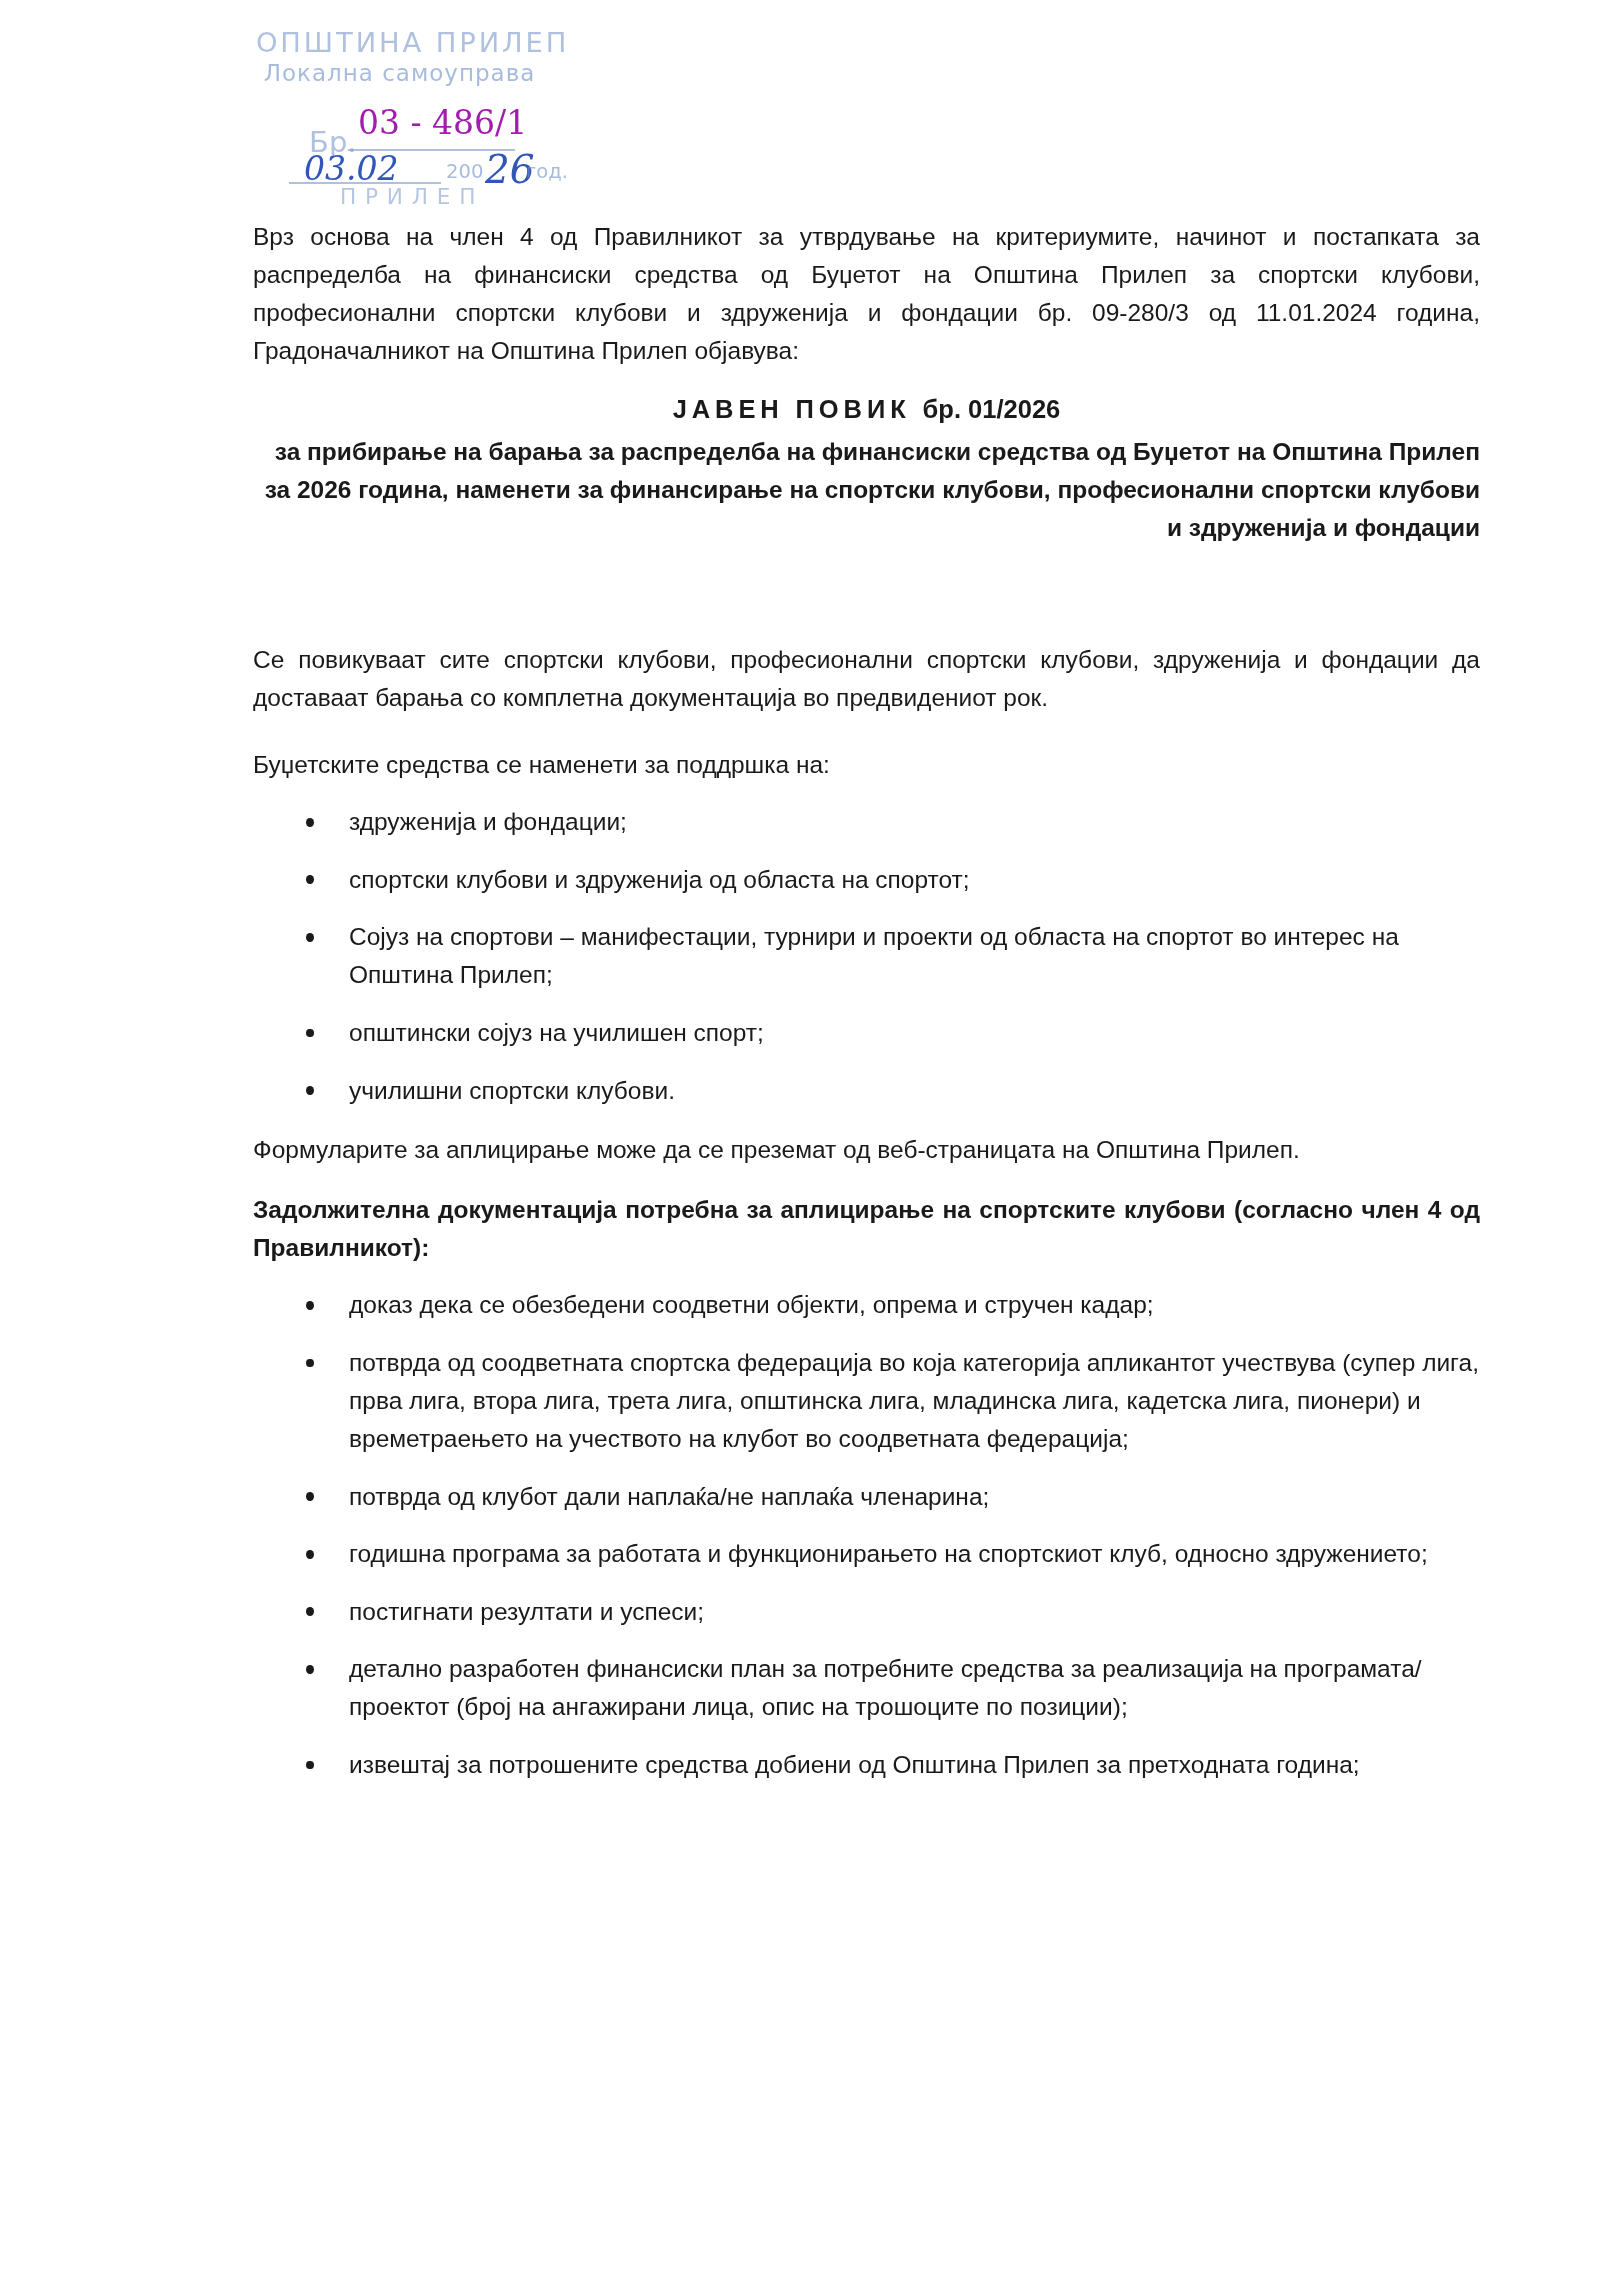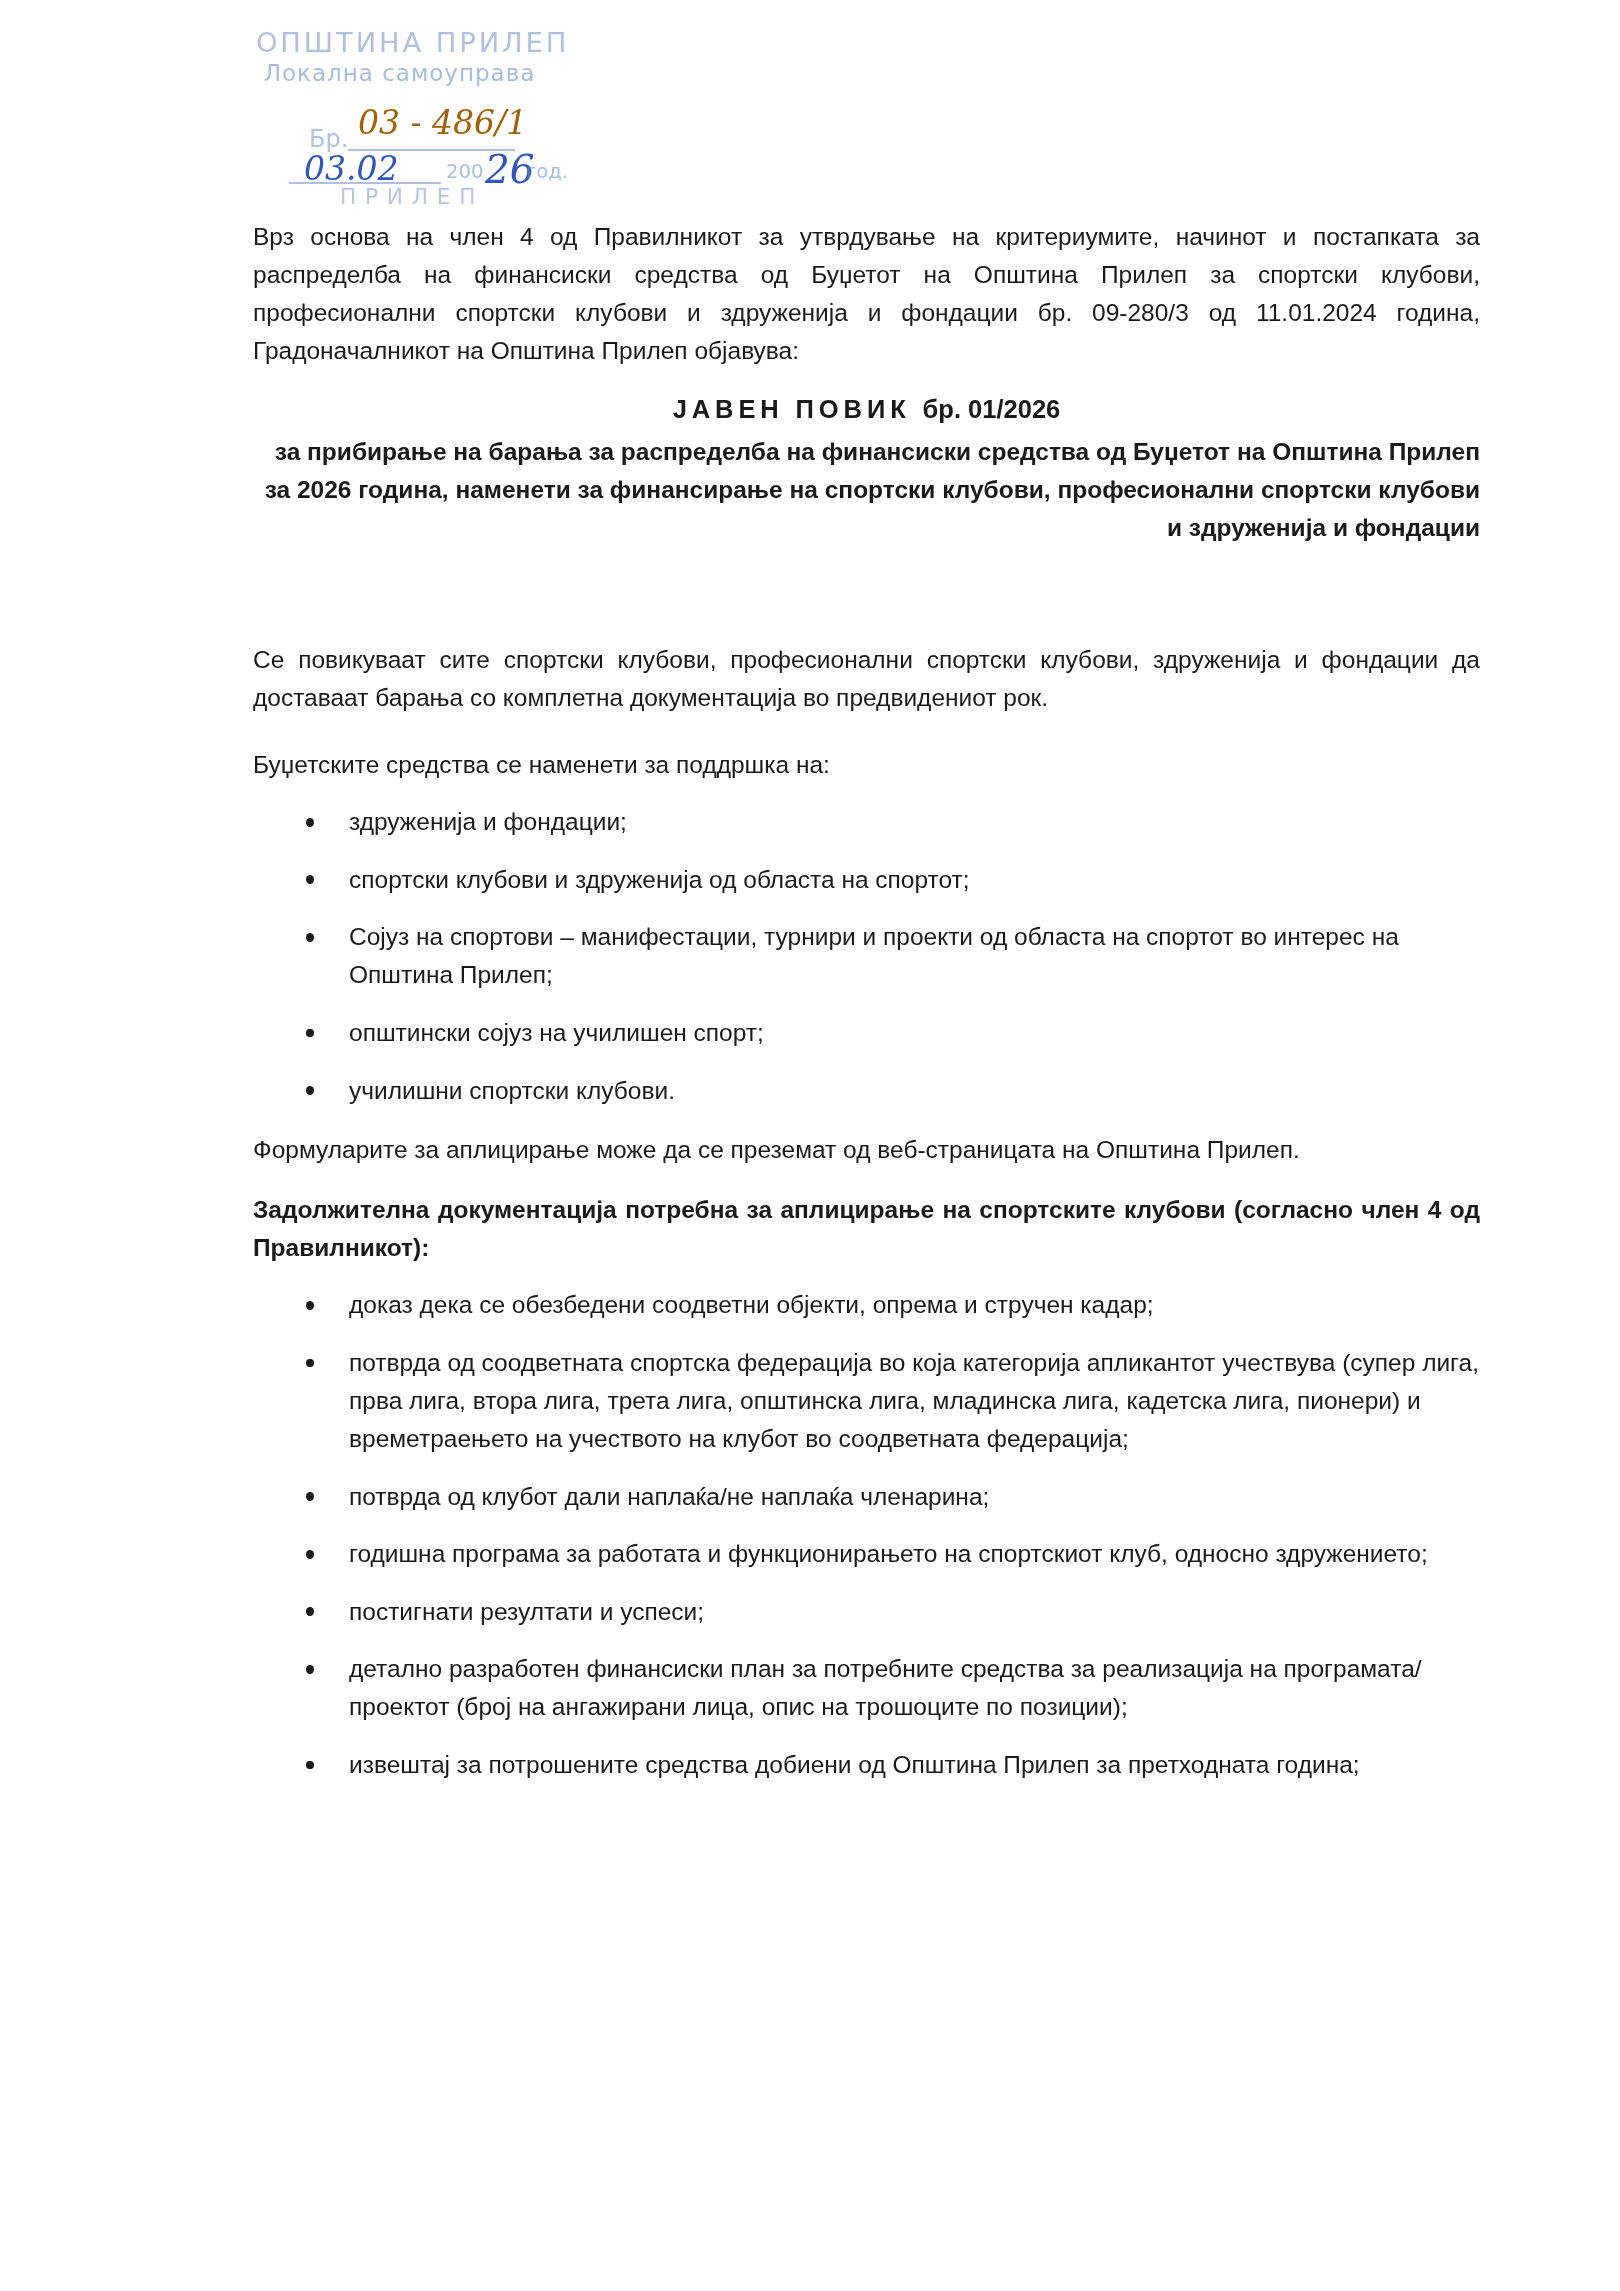--- a/index.html
+++ b/index.html
@@ -7,23 +7,23 @@
     width: 1620px; height: 2292px; position: relative; overflow: hidden;
     font-family: "Liberation Sans", "DejaVu Sans", sans-serif;
     color: #1a1a1a;
   }
   .stamp {
     position: absolute; left: 250px; top: 27.4px; width: 333px; height: 172px;
     color: #6e8fc6; font-family: "DejaVu Sans", sans-serif;
   }
   .stamp .l1 { position: absolute; left: 5.9px; top: 0px; font-size: 27.4px; letter-spacing: 2.9px; opacity: 0.55; white-space: nowrap; }
   .stamp .l2 { position: absolute; left: 13.7px; top: 33px; font-size: 23px; letter-spacing: 1px; opacity: 0.6; white-space: nowrap; }
-  .stamp .br { position: absolute; left: 59px; top: 98px; font-size: 24px; opacity: 0.55; }
+  .stamp .br { position: absolute; left: 59px; top: 98px; font-size: 29px; opacity: 0.55; }
   .stamp .line1 { position: absolute; left: 98px; top: 122px; width: 167px; border-top: 2px solid #7b98cc; opacity: 0.6; }
-  .stamp .hw1 { position: absolute; left: 108px; top: 76px; font-size: 33px; font-style: italic; color: #a16207; font-family: "DejaVu Serif", serif; white-space: nowrap; }
+  .stamp .hw1 { position: absolute; left: 108px; top: 76px; font-size: 33px; color: #a21caf; font-family: "DejaVu Serif", serif; white-space: nowrap; }
   .stamp .hw2 { position: absolute; left: 54px; top: 122px; font-size: 33px; font-style: italic; color: #2f56b8; font-family: "DejaVu Serif", serif; white-space: nowrap; }
   .stamp .line2 { position: absolute; left: 39px; top: 155px; width: 152px; border-top: 2px solid #7b98cc; opacity: 0.6; }
   .stamp .yr { position: absolute; left: 196px; top: 133px; font-size: 19.6px; opacity: 0.6; white-space: nowrap; }
   .stamp .hwyr { position: absolute; left: 235px; top: 120px; font-size: 39px; font-style: italic; color: #2f56b8; font-family: "DejaVu Serif", serif; }
   .stamp .god { position: absolute; left: 276px; top: 133px; font-size: 19.6px; opacity: 0.6; }
   .stamp .l5 { position: absolute; left: 90px; top: 157px; font-size: 21.6px; letter-spacing: 8.8px; opacity: 0.5; white-space: nowrap; }
 
   .page { position: absolute; left: 253px; top: 218px; width: 1227px; }
   p { margin: 0; font-size: 24.5px; line-height: 38px; text-align: justify; }
   .intro { margin-bottom: 19.6px; }

